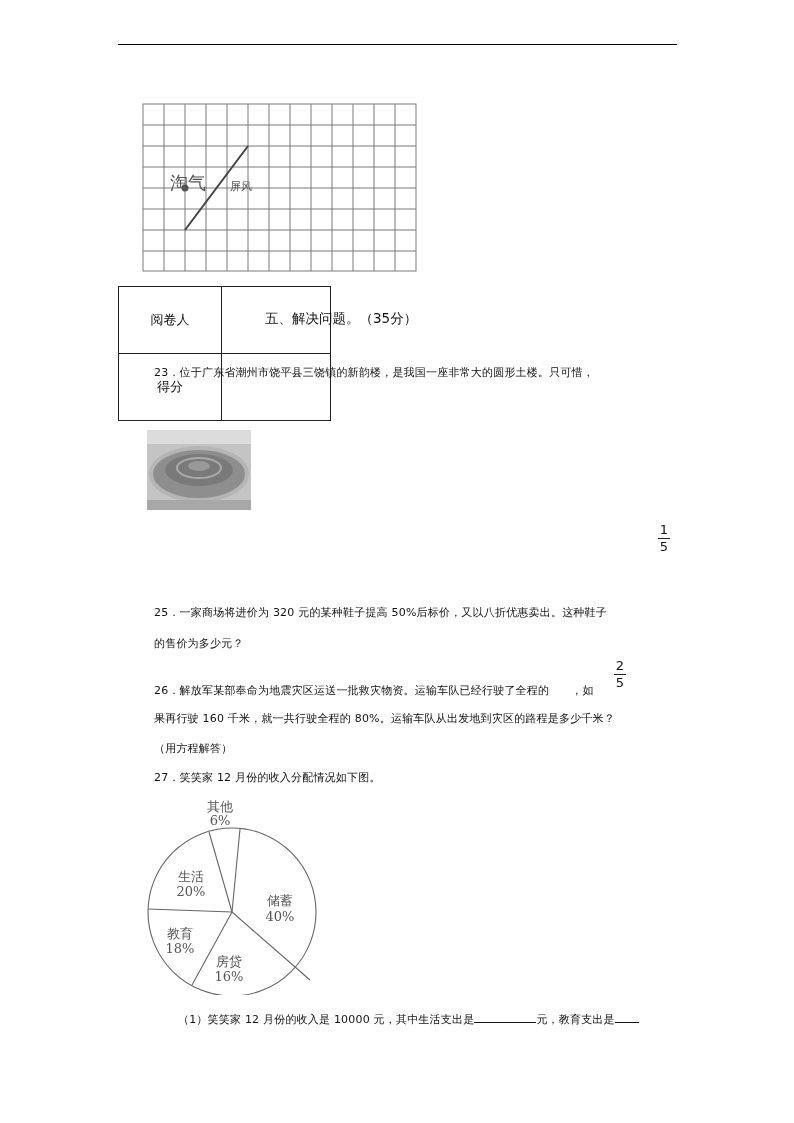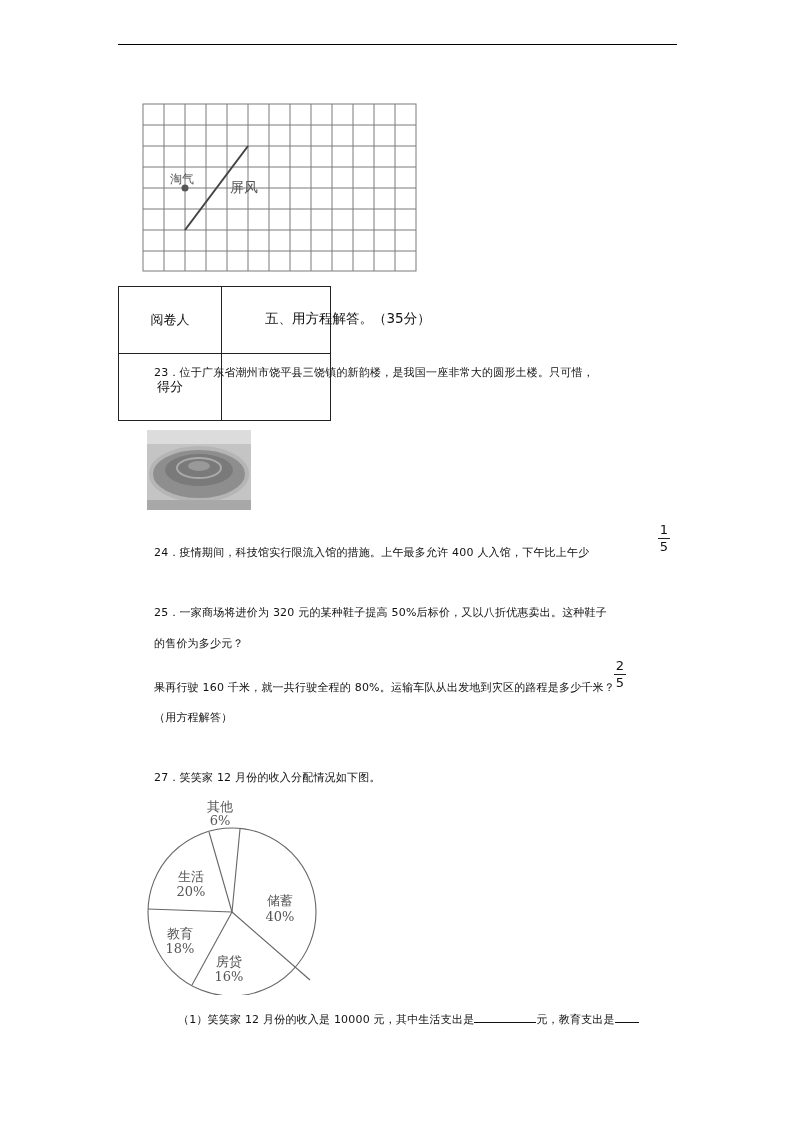--- a/index.html
+++ b/index.html
@@ -45,69 +45,71 @@
       <line x1="1" y1="43" x2="274" y2="43"></line>
       <line x1="1" y1="64" x2="274" y2="64"></line>
       <line x1="1" y1="85" x2="274" y2="85"></line>
       <line x1="1" y1="106" x2="274" y2="106"></line>
       <line x1="1" y1="127" x2="274" y2="127"></line>
       <line x1="1" y1="148" x2="274" y2="148"></line>
     </g>
     <line x1="43" y1="127" x2="106" y2="43" stroke="#444" stroke-width="2"></line>
     <circle cx="43" cy="85" r="3.5" fill="#555"></circle>
   </svg>
-  <span style="position:absolute;left:28px;top:68px;font-size:12px;color:#555;font-family:'DejaVu Serif',serif;text-align:right;">淘气</span>
-  <span style="position:absolute;left:88px;top:76px;font-size:14px;color:#555;font-family:'DejaVu Serif',serif;">屏风</span>
+  <span style="position:absolute;left:28px;top:68px;font-size:18px;color:#555;font-family:'DejaVu Serif',serif;text-align:right;">淘气</span>
+  <span style="position:absolute;left:88px;top:76px;font-size:11px;color:#555;font-family:'DejaVu Serif',serif;">屏风</span>
 </div>
 
 <table class="score-table">
   <tbody>
       <tr>
     <td>阅卷人</td>
     <td class="blank"></td>
   </tr>
   <tr>
     <td>得分</td>
     <td class="blank"></td>
   </tr>
 </tbody>
   </table>
-<div class="section-title">五、用方程解答。（35分）</div>
+<div class="section-title">五、解决问题。（35分）</div>
 
 <div class="q" style="top:357px;">
   <p>23．位于广东省潮州市饶平县三饶镇的新韵楼，是我国一座非常大的圆形土楼。只可惜，</p>
 </div>
 <div class="photo">
   <svg width="104" height="80" viewBox="0 0 104 80" xmlns="http://www.w3.org/2000/svg">
     <rect width="104" height="80" fill="#c4c4c4"></rect>
     <rect width="104" height="14" fill="#dcdcdc"></rect>
     <ellipse cx="52" cy="44" rx="48" ry="26" fill="#8e8e8e"></ellipse>
     <ellipse cx="52" cy="44" rx="48" ry="26" fill="none" stroke="#b5b5b5" stroke-width="4"></ellipse>
     <ellipse cx="52" cy="40" rx="34" ry="16" fill="#7a7a7a"></ellipse>
     <ellipse cx="52" cy="38" rx="22" ry="10" fill="none" stroke="#aaa" stroke-width="2"></ellipse>
     <ellipse cx="52" cy="36" rx="11" ry="5" fill="#999"></ellipse>
     <rect x="0" y="70" width="104" height="10" fill="#a8a8a8"></rect>
   </svg>
 </div>
 
 <div class="q" style="top:537px;">
-  <p>24．疫情期间，科技馆实行限流入馆的措施。上午最多允许 400 人入馆，下午比上午少</p>
 </div>
 <div class="frac" style="left:658px;top:523px;">
   <span class="num">1</span>
   <span class="bar"></span>
   <span class="den">5</span>
 </div>
 
 <div class="q" style="top:597px;">
   <p>25．一家商场将进价为 320 元的某种鞋子提高 50%后标价，又以八折优惠卖出。这种鞋子</p>
   <p>的售价为多少元？</p>
 </div>
 
 <div class="q" style="top:675px;">
+  <p>
+    <span>26．解放军某部奉命为地震灾区运送一批救灾物资。运输车队已经行驶了全程的</span><span style="display:inline-block;width:22px;"></span><span>，如</span>
+  </p>
   <p style="line-height:26px;">果再行驶 160 千米，就一共行驶全程的 80%。运输车队从出发地到灾区的路程是多少千米？</p>
   <p style="line-height:34px;">（用方程解答）</p>
 </div>
 <div class="frac" style="left:614px;top:659px;">
   <span class="num">2</span>
   <span class="bar"></span>
   <span class="den">5</span>
 </div>
 
 <div class="q" style="top:762px;">

